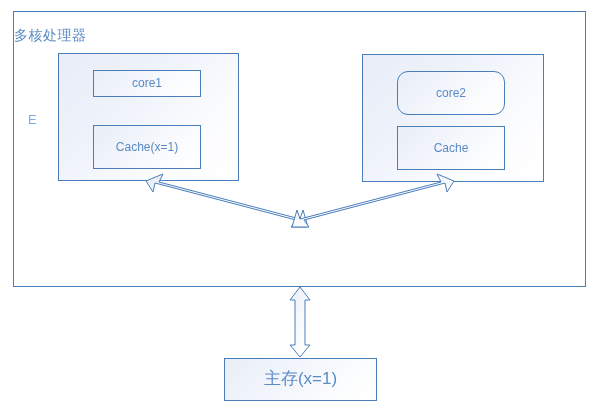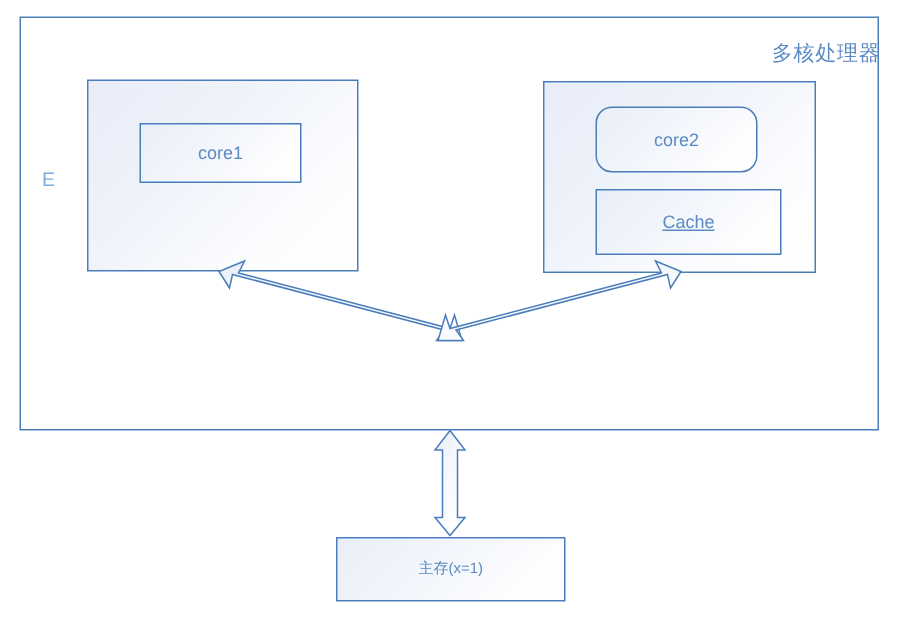--- a/index.html
+++ b/index.html
@@ -36,21 +36,21 @@
     width: 573px;
     height: 276px;
     background: #ffffff;
     display: block;
   }
   #processor-title {
     position: absolute;
     left: 0;
     top: 15px;
     width: 573px;
-    text-align: right;
+    text-align: left;
     color: #5b8bc4;
     font-size: 14px;
     letter-spacing: 0.5px;
   }
   #e-label {
     position: absolute;
     left: 14px;
     top: 100px;
     color: #7faae0;
     font-size: 13px;
@@ -67,40 +67,40 @@
   }
   #cpu-right {
     left: 362px;
     top: 54px;
     width: 182px;
     height: 128px;
   }
   .inner-box {
     background: linear-gradient(135deg, #e9eef8 0%, #f2f5fb 40%, #fcfdfe 78%, #ffffff 100%);
   }
-  #core1-box { left: 93px;  top: 70px;  width: 108px; height: 40px; margin-top: 12px; }
+  #core1-box { left: 93px;  top: 70px;  width: 108px; height: 27px; }
   #cache1-box{ left: 93px;  top: 125px; width: 108px; height: 44px; }
   #core2-box { left: 397px; top: 71px;  width: 108px; height: 44px; border-radius: 11px; }
-  #cache2-box{ left: 397px; top: 126px; width: 124px; height: 44px; text-decoration: underline; }
+  #cache2-box{ left: 397px; top: 126px; width: 108px; height: 44px; }
 
   #interconnection-box {
     left: 59px;
     top: 228px;
     width: 474px;
     height: 23px;
     background: linear-gradient(100deg, #e9eef8 0%, #eff3fa 30%, #fafbfe 65%, #ffffff 100%);
     font-size: 11.5px;
   }
   #main-memory-box {
     left: 224px;
     top: 358px;
     width: 153px;
     height: 43px;
     background: linear-gradient(135deg, #e9eef8 0%, #f2f5fb 40%, #fcfdfe 78%, #ffffff 100%);
-    font-size: 10px;
+    font-size: 17px;
   }
   #arrow-layer {
     position: absolute;
     left: 0;
     top: 0;
     width: 600px;
     height: 419px;
     pointer-events: none;
   }
   .blockarrow {
@@ -116,20 +116,23 @@
 <div id="canvas">
 
   <div class="box" id="processor-container">
     <div id="processor-title">多核处理器</div>
     <div id="e-label">E</div>
   </div>
 
   <div class="box cpu-box" id="cpu-left"></div>
   <div class="box inner-box" id="core1-box">
     <span>core1</span>
+  </div>
+  <div class="box inner-box" id="cache1-box">
+    <span>Cache(x=1)</span>
   </div>
 
   <div class="box cpu-box" id="cpu-right"></div>
   <div class="box inner-box" id="core2-box">
     <span>core2</span>
   </div>
   <div class="box inner-box" id="cache2-box">
     <span>Cache</span>
   </div>
 

